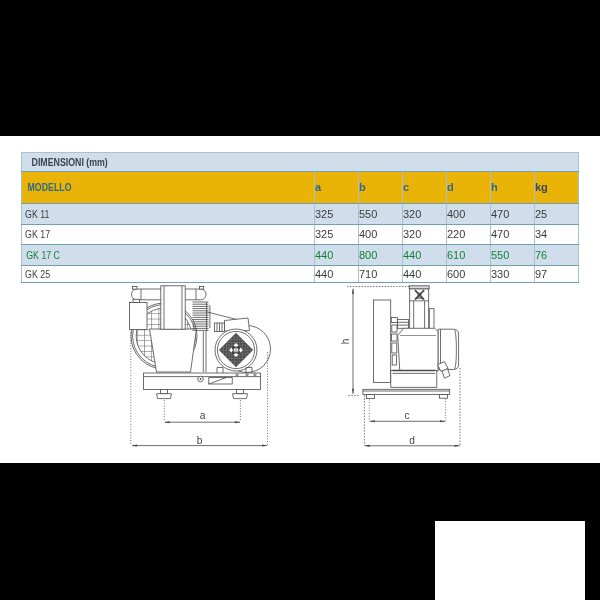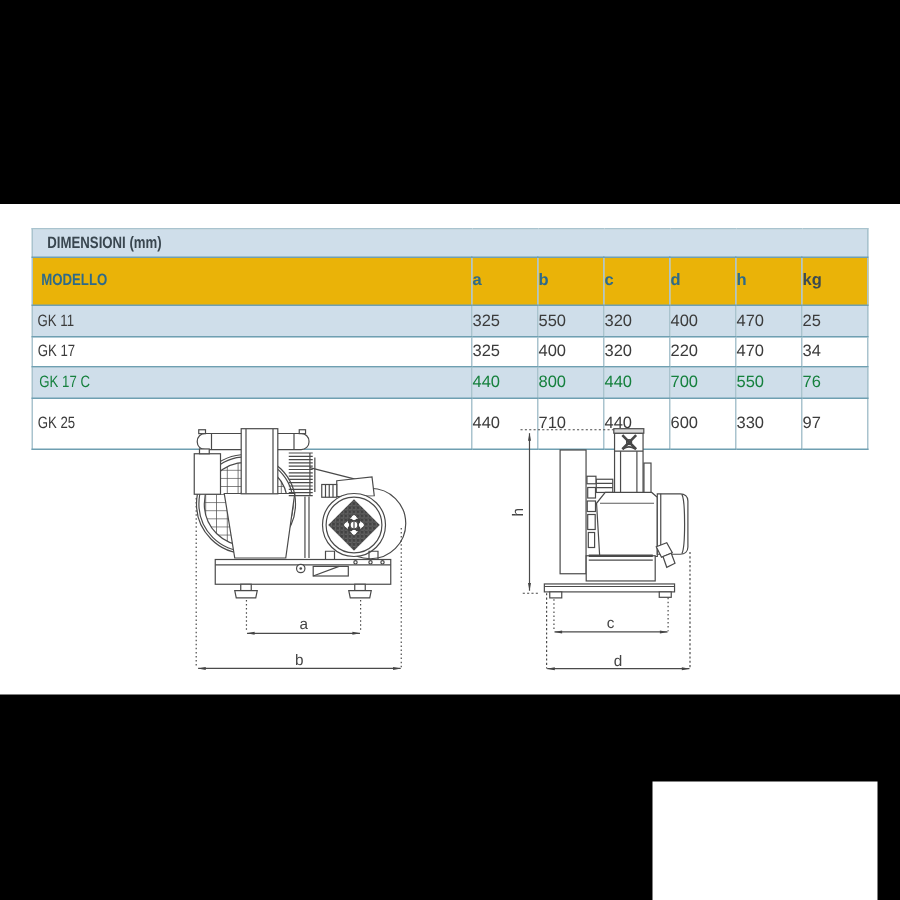--- a/index.html
+++ b/index.html
@@ -57,26 +57,26 @@
     <td style="">220</td>
     <td style="">470</td>
     <td style="">34</td>
   </tr>
 
   <tr style="height:21px;background:#cfdeea;color:#15803d;">
     <td style=""><span style="display:inline-block;transform:scaleX(0.8);white-space:nowrap;">GK 17 C</span></td>
     <td style="">440</td>
     <td style="">800</td>
     <td style="">440</td>
-    <td style="">700</td>
+    <td style="">610</td>
     <td style="">550</td>
     <td style="">76</td>
   </tr>
 
-  <tr style="height:34px;background:#ffffff;color:#3b3b3b;">
+  <tr style="height:17px;background:#ffffff;color:#3b3b3b;">
     <td style=""><span style="display:inline-block;transform:scaleX(0.8);white-space:nowrap;">GK 25</span></td>
     <td style="">440</td>
     <td style="">710</td>
     <td style="">440</td>
     <td style="">600</td>
     <td style="">330</td>
     <td style="">97</td>
   </tr>
 </tbody>
   </table>

